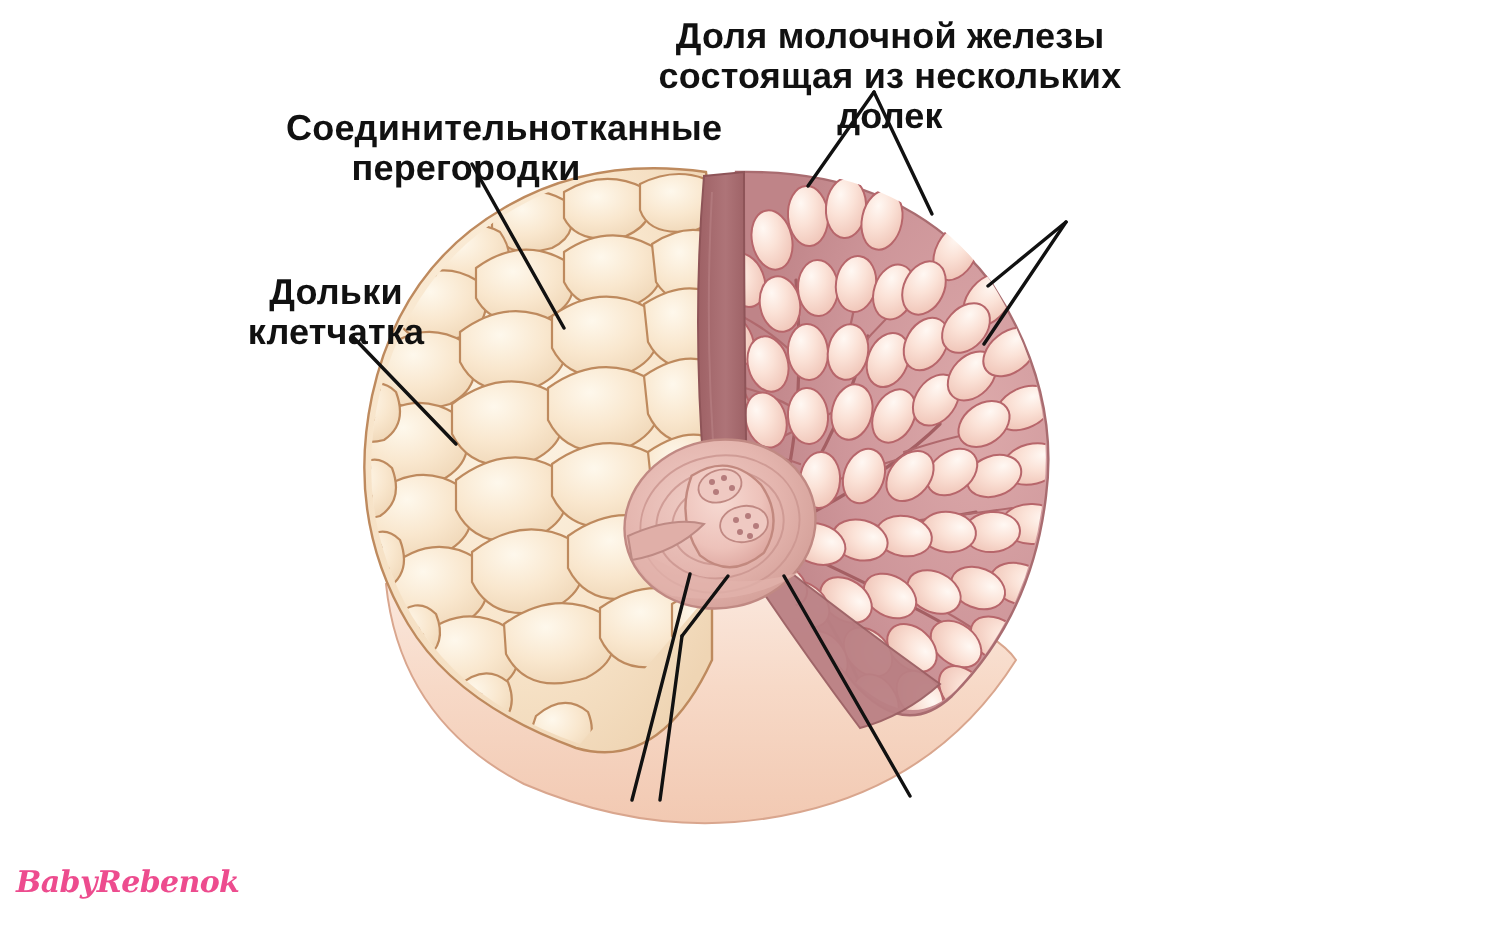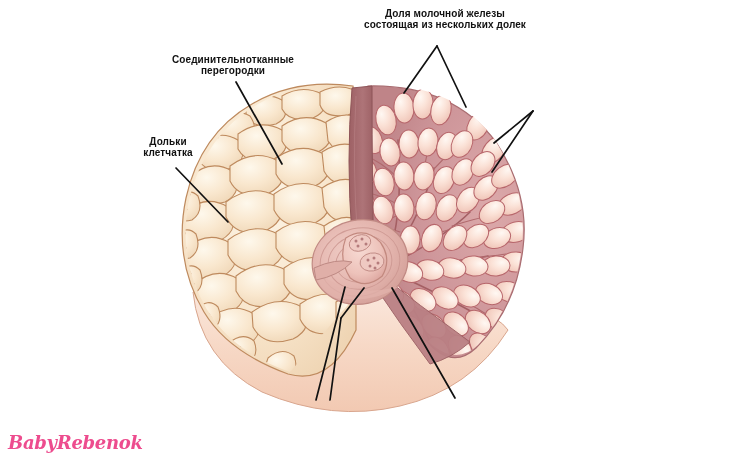--- a/index.html
+++ b/index.html
@@ -2,22 +2,22 @@
 <html><head>
 <meta charset="utf-8">
 <style>
   html,body{margin:0;padding:0;background:#ffffff;}
   body{width:750px;height:470px;overflow:hidden;
        font-family:"Liberation Sans","DejaVu Sans",sans-serif;}
   #stage{position:relative;width:750px;height:470px;background:#fff;}
   svg#art{position:absolute;left:0;top:0;width:750px;height:470px;}
   .lbl{position:absolute;color:#111111;font-weight:bold;line-height:1.12;
        text-align:center;letter-spacing:.1px;white-space:pre-line;}
-  .lbl.l1{font-size:10px;}
-  .wm{position:absolute;left:8px;top:432px;font-size:18px;font-weight:bold;
+  .lbl.l1{font-size:18px;}
+  .wm{position:absolute;left:8px;top:432px;font-size:15px;font-weight:bold;
       font-style:italic;font-family:"DejaVu Serif",serif;color:#ED4C8E;
       letter-spacing:-0.3px;}
   .wm .b{color:#ED4C8E;}
 </style>
 </head>
 <body>
 
 <div id="stage">
 
 <svg id="art" viewBox="0 0 750 470">

